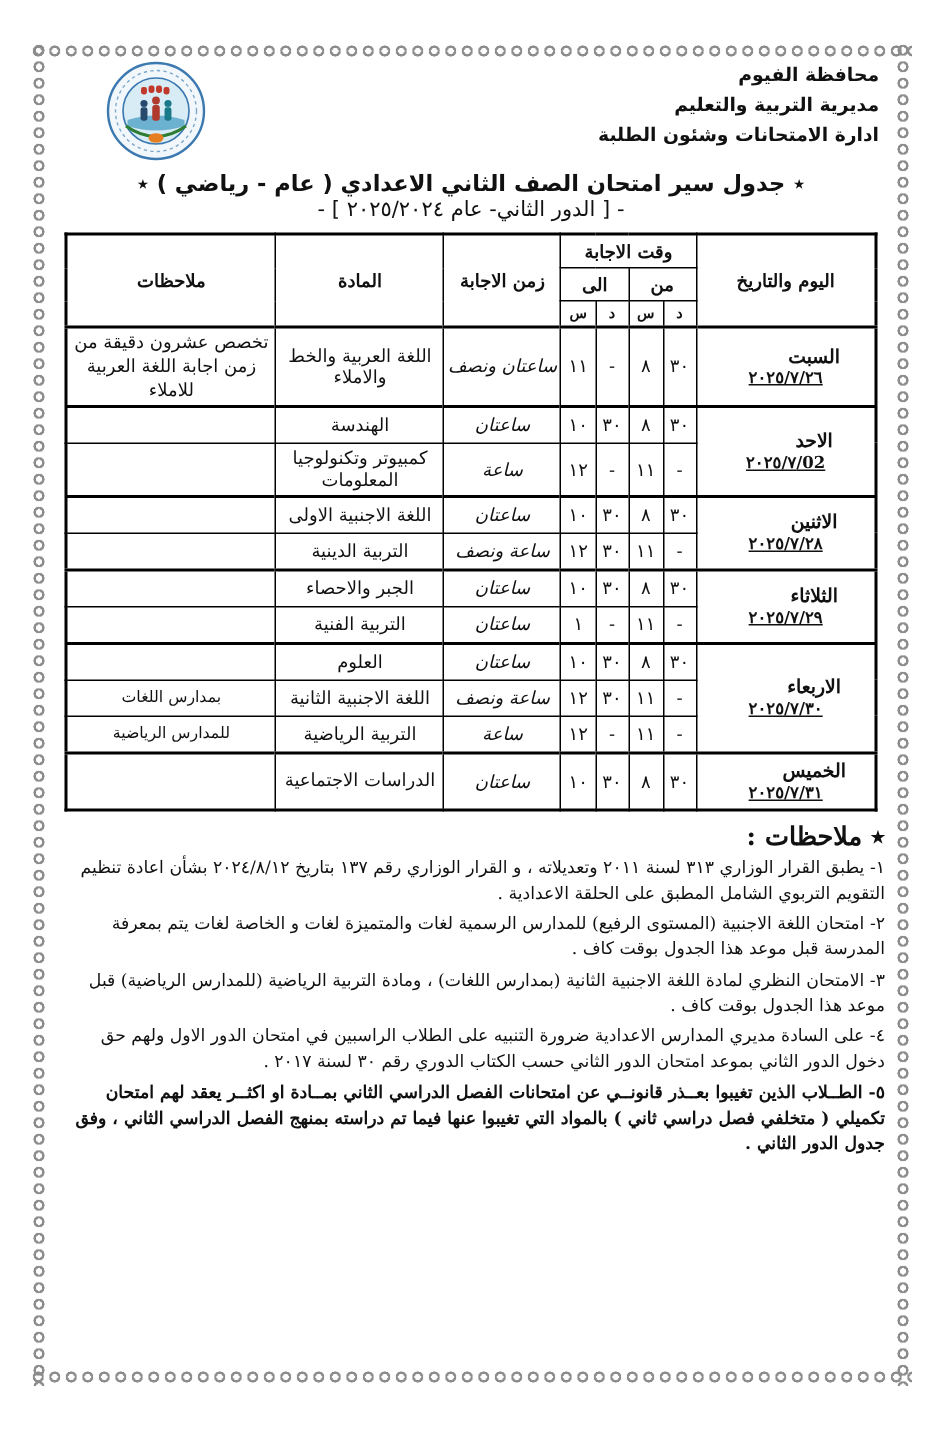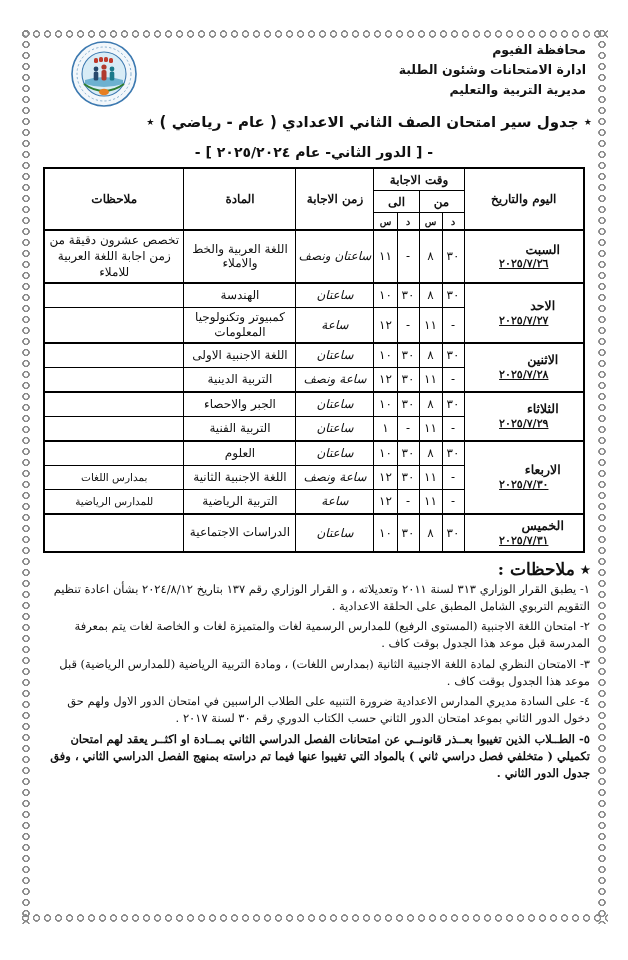--- a/index.html
+++ b/index.html
@@ -21,22 +21,22 @@
     background-size:12px 11px; background-repeat:repeat-y;
   }
   .sb-left { left:20px; } .sb-right { left:596px; }
 
   .content { position:absolute; left:36px; right:36px; top:40px; direction:rtl; }
 
   
   .org-lines { text-align:right; padding-left:0; padding-right:6px; }
   .org-line { font-size:12.5px; font-weight:bold; line-height:20px; font-family:"DejaVu Sans", sans-serif; }
   .seal { position:absolute; left:34px; top:0px; width:68px; height:68px; }
-  .title-line  { text-align:right; font-size:15px; font-weight:bold; margin-top:13px; }
-  .subtitle-line { text-align:center; font-size:14px; font-weight:bold; margin-top:13px; }
+  .title-line  { text-align:center; font-size:15px; font-weight:bold; margin-top:13px; }
+  .subtitle-line { text-align:center; font-size:14px; font-weight:normal; margin-top:1px; }
 
   
   table.sched { width:540px; margin:7px auto 0; border-collapse:collapse; table-layout:fixed; border:2px solid #000; }
   .sched th, .sched td { border:1px solid #000; text-align:center; vertical-align:middle; padding:1px 2px; overflow:hidden; }
   .sched thead th { font-size:12px; font-weight:bold; height:19px; font-family:"DejaVu Serif", serif; }
   .sched thead tr.mini th { font-size:9.5px; height:14px; }
   .sched thead tr:last-child th { border-bottom:2px solid #000; }
   .sched tbody td { font-size:12px; font-family:"DejaVu Serif", serif; }
   .sched tbody tr.grp > td { border-top:2px solid #000; }
   td.day-cell { line-height:1.25; }
@@ -89,22 +89,22 @@
           <circle cx="42" cy="29" r="2.4" fill="#1a7a8a"></circle>
             <rect x="39.7" y="31.5" width="4.6" height="9" rx="1.6" fill="#1a7a8a"></rect>
         </g>
         <path d="M14,44 Q34,58 54,44" stroke="#2e7d32" fill="none" stroke-width="2"></path>
         <ellipse cx="34" cy="52" rx="5" ry="3.2" fill="#e67e22"></ellipse>
       </svg>
     </div>
 
     <div class="org-lines">
       <div class="org-line">محافظة الفيوم</div>
+      <div class="org-line">مديرية التربية والتعليم</div>
       <div class="org-line">ادارة الامتحانات وشئون الطلبة</div>
-      <div class="org-line">مديرية التربية والتعليم</div>
     </div>
 
     <div class="title-line">٭ جدول سير امتحان الصف الثاني الاعدادي ( عام - رياضي ) ٭</div>
     <div class="subtitle-line">- [ الدور الثاني- عام ٢٠٢٥/٢٠٢٤ ] -</div>
 
     <table class="sched" dir="rtl">
       <colgroup>
         <col style="width:120px">
           <col style="width:22px">
           <col style="width:23px">
@@ -145,21 +145,21 @@
           <td class="t-cell">-</td>
           <td class="t-cell">١١</td>
           <td class="dur-cell">ساعتان ونصف</td>
           <td class="subj-cell">اللغة العربية والخط والاملاء</td>
           <td class="note-cell">تخصص عشرون دقيقة من زمن اجابة اللغة العربية للاملاء</td>
         </tr>
 
         <tr class="grp r-std">
           <td class="day-cell" rowspan="2">
             <div class="day-name">الاحد</div>
-            <div class="day-date">٢٠٢٥/٧/٢٧</div>
+            <div class="day-date">٢٠٢٥/٧/02</div>
           </td>
           <td class="t-cell">٣٠</td>
           <td class="t-cell">٨</td>
           <td class="t-cell">٣٠</td>
           <td class="t-cell">١٠</td>
           <td class="dur-cell">ساعتان</td>
           <td class="subj-cell">الهندسة</td>
           <td class="note-cell"></td>
         </tr>
         <tr class="r-two">

